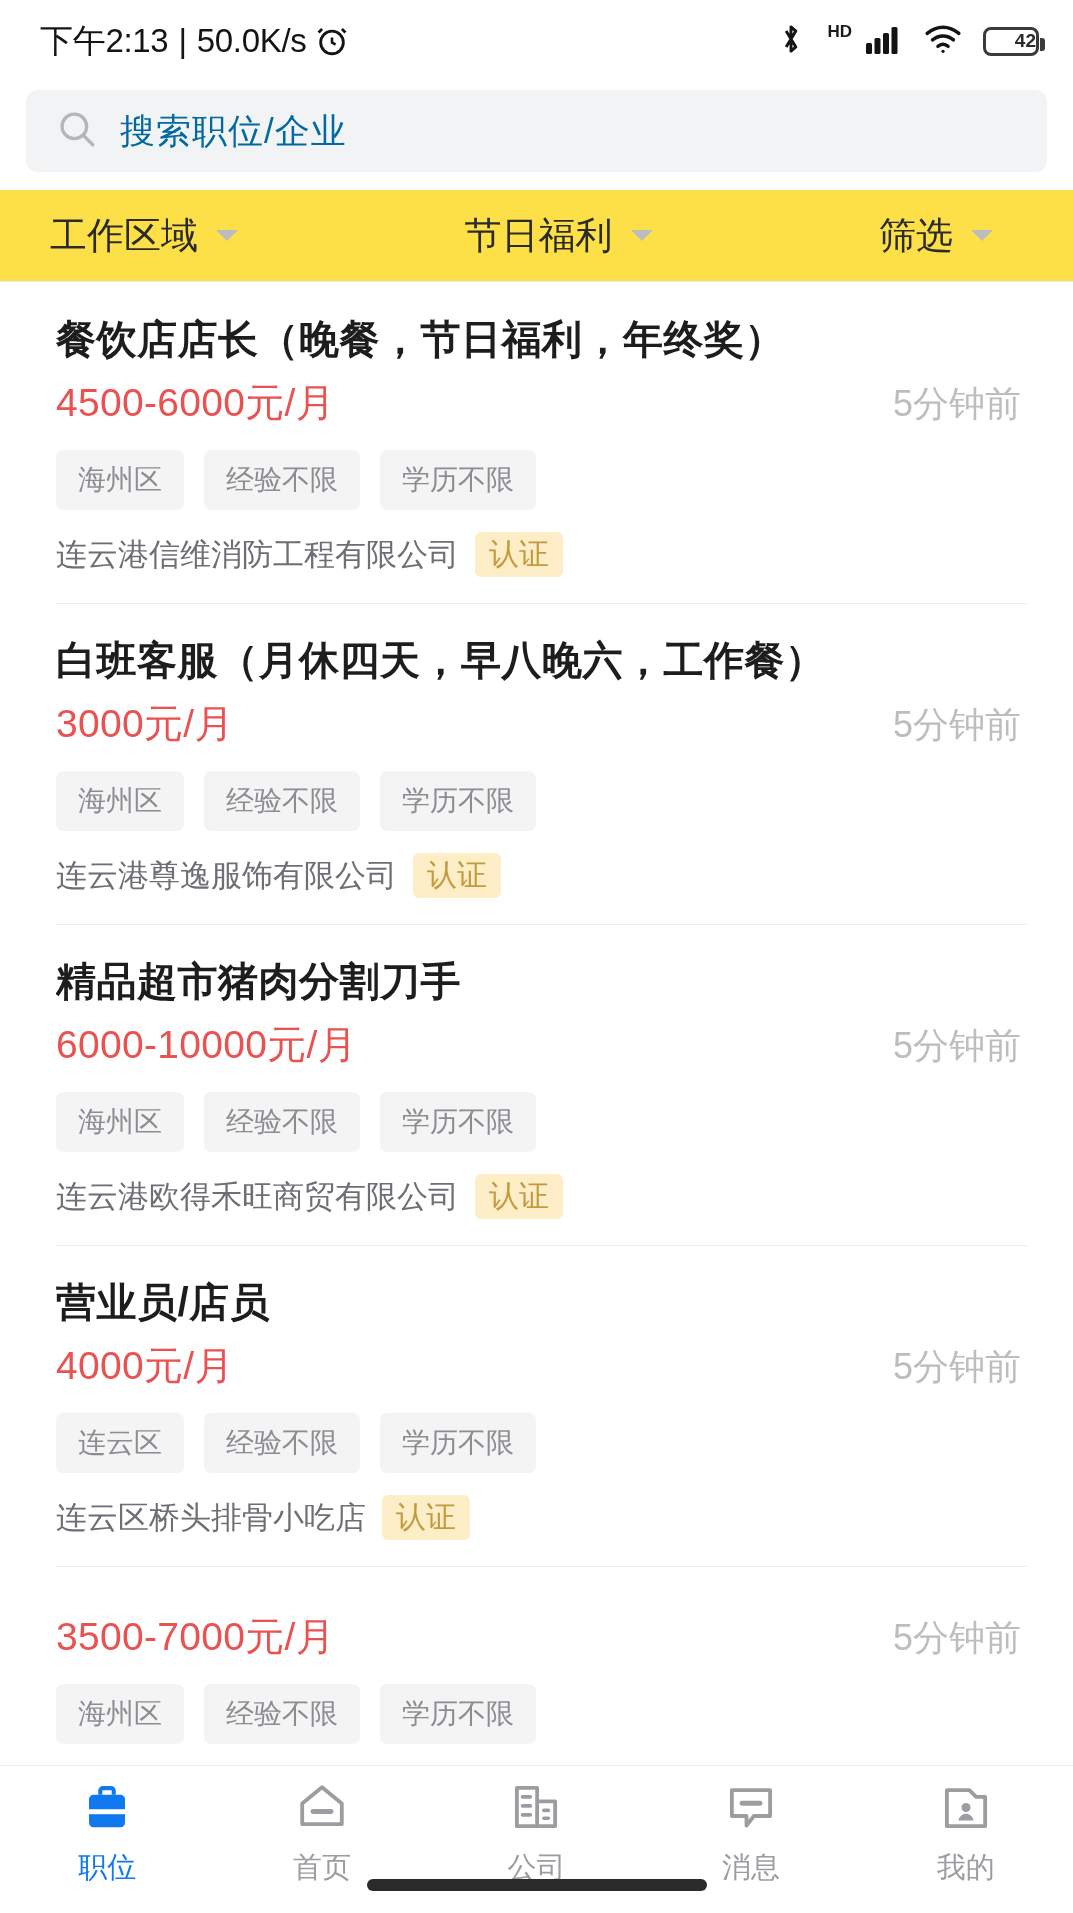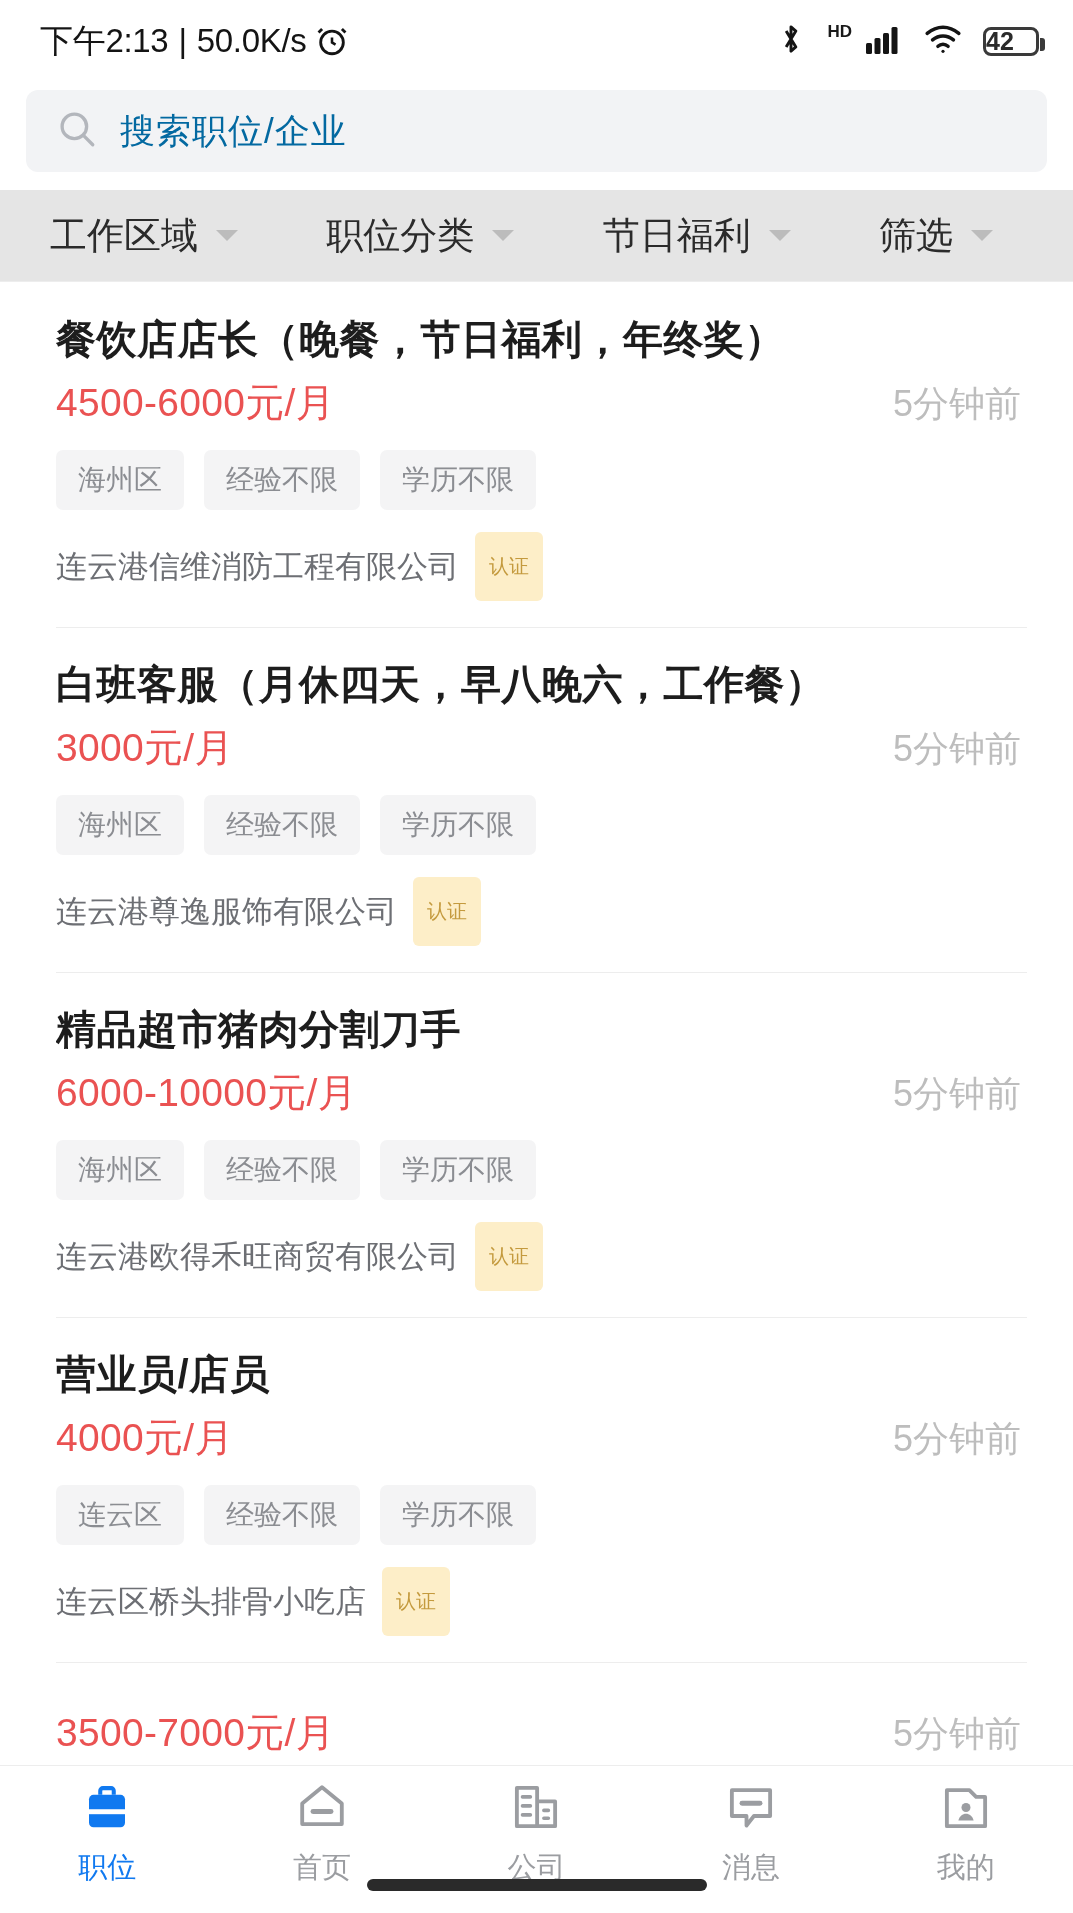--- a/index.html
+++ b/index.html
@@ -18,43 +18,43 @@
     padding:0 34px 0 40px;
     background:#fff;
   }
   .sb-left { display:flex; align-items:center; gap:0px; font-size:33px; color:#1a1a1a; letter-spacing:-0.3px; font-weight:500;}
   .sb-time { font-size:33px; color:#141414; white-space:nowrap;}
   .sb-right { display:flex; align-items:center; gap:21px; }
   .alarm-icon { margin-left:8px; display:inline-flex; }
   .hd-badge { font-size:17px; font-weight:700; color:#1a1a1a; line-height:1; position:relative; top:-10px; margin-right:-8px;}
   .batt {
     width:56px; height:29px; border:3px solid #3a3a3a; border-radius:8px;
-    display:flex; align-items:center; justify-content:flex-start;
-    font-size:25px; color:#2b2b2b; position:relative; font-weight:600;
+    display:flex; align-items:center; justify-content:flex-end;
+    font-size:19px; color:#2b2b2b; position:relative; font-weight:600;
   }
   .batt:after{
     content:""; position:absolute; right:-9px; top:8px; width:5px; height:13px;
     background:#3a3a3a; border-radius:0 3px 3px 0;
   }
 
   
   .searchwrap { padding:8px 26px 18px 26px; background:#fff; }
   .searchbar {
     height:82px; background:#f2f3f5; border-radius:12px;
     display:flex; align-items:center; padding:0 30px; gap:22px;
   }
   .search-ph { font-size:35px; color:#0369a1; letter-spacing:1px;}
 
   
   .filterbar {
     height:92px; flex:0 0 92px;
     display:flex; align-items:center;
     padding:0 40px 0 50px;
     border-bottom:1px solid #ededed;
-    background:#e5e5e5;
+    background:#fde047;
   }
   .filter {
     display:flex; align-items:center; gap:18px;
     flex:1 1 auto;
   }
   .filter:last-child { flex:0 0 auto; margin-left:auto; padding-right:40px;}
   .filter-label { font-size:37px; color:#2b2b2b; white-space:nowrap;}
   .caret {
     width:0; height:0;
     border-left:11px solid transparent; border-right:11px solid transparent;
@@ -79,22 +79,22 @@
   .salary { font-size:39px; color:#ea5252; letter-spacing:0.3px;}
   .posted { font-size:36px; color:#bdbdbd; padding-right:6px;}
   .tags { display:flex; gap:20px; margin-top:20px; }
   .tag {
     background:#f4f4f5; color:#8b8d92; font-size:28px;
     padding:11px 22px; border-radius:7px; white-space:nowrap;
   }
   .company-row { display:flex; align-items:center; gap:16px; margin-top:22px;}
   .company { font-size:31px; color:#6d6f74; }
   .verify {
-    background:#fdeec8; color:#c49a3e; font-size:20px;
-    padding:21px 14px; border-radius:6px; white-space:nowrap;
+    background:#fdeec8; color:#c49a3e; font-size:30px;
+    padding:2px 14px; border-radius:6px; white-space:nowrap;
   }
 
   
   .tabbar {
     flex:0 0 148px; height:148px;
     border-top:1px solid #ededed;
     display:flex; align-items:flex-start; background:#fff;
     padding-top:14px;
   }
   .tab {
@@ -165,24 +165,20 @@
       <span class="search-ph">搜索职位/企业</span>
     </div>
   </div>
 
   <div class="filterbar">
     <div class="filter">
       <span class="filter-label">工作区域</span>
       <span class="caret"></span>
     </div>
     <div class="filter">
-      <span class="filter-label">职位分类</span>
-      <span class="caret"></span>
-    </div>
-    <div class="filter">
       <span class="filter-label">节日福利</span>
       <span class="caret"></span>
     </div>
     <div class="filter">
       <span class="filter-label">筛选</span>
       <span class="caret"></span>
     </div>
   </div>
 
   <div class="list">

